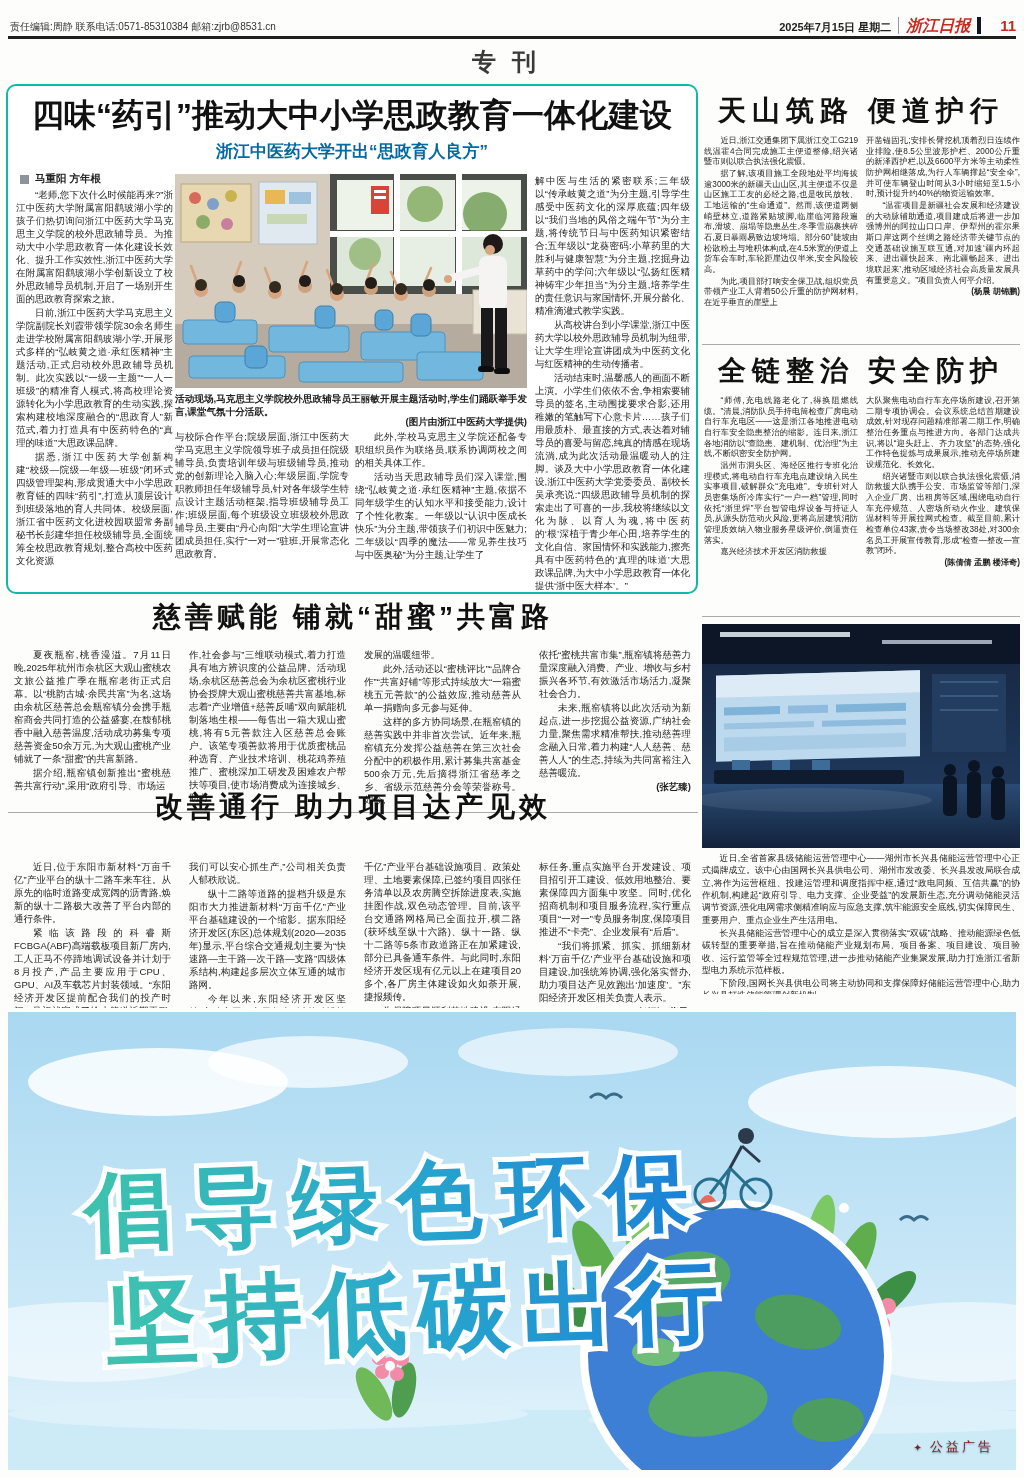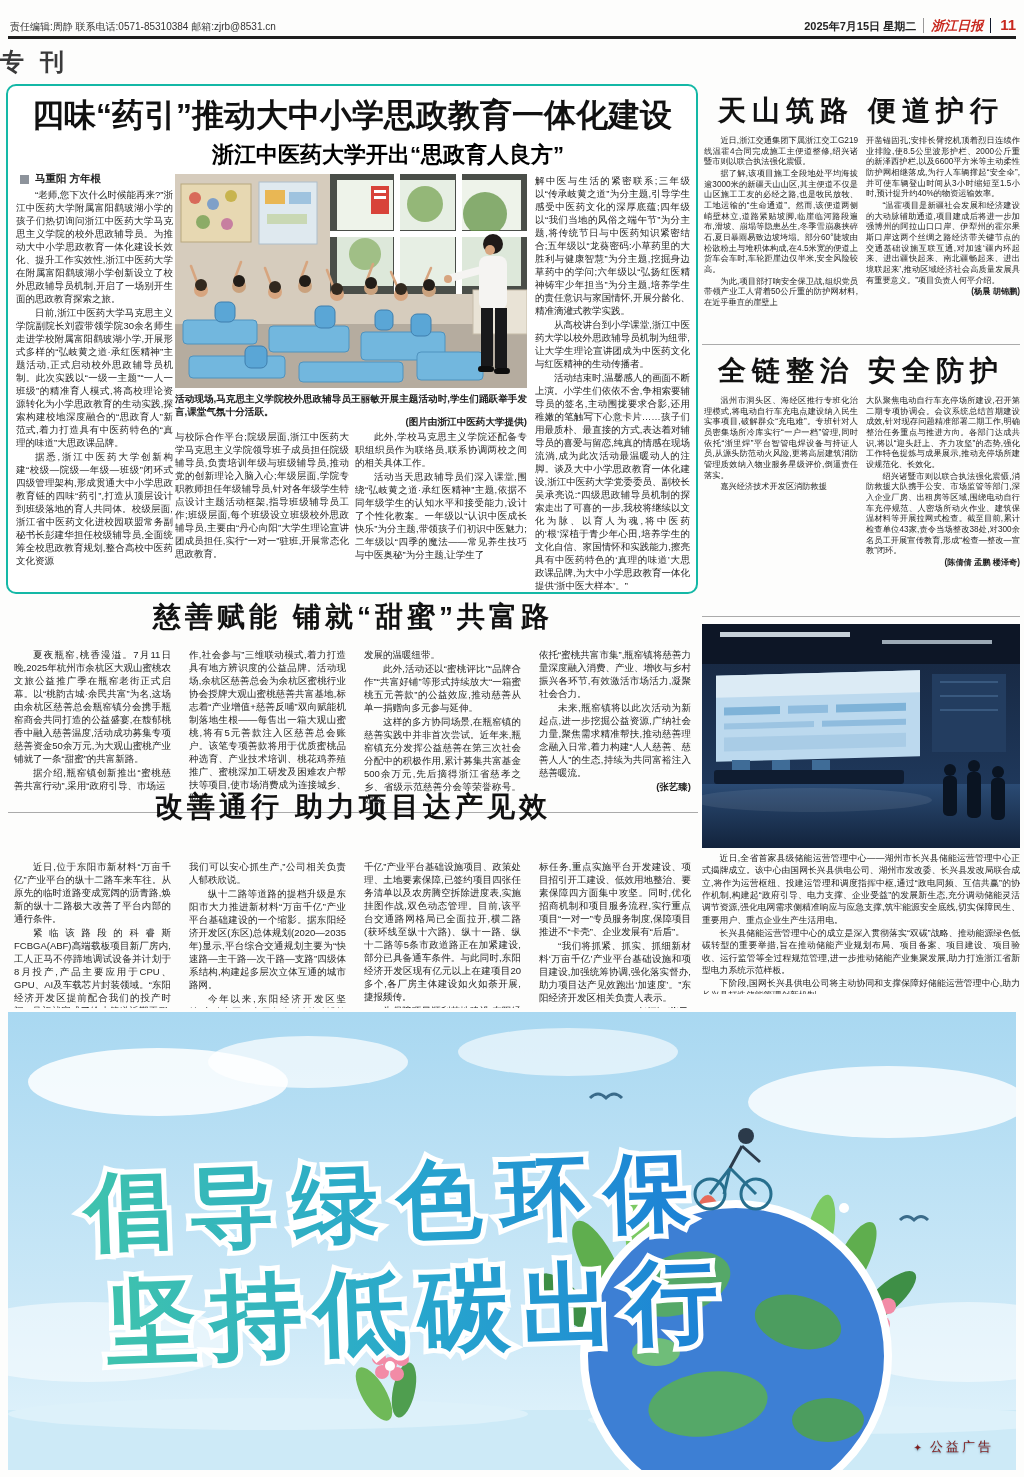--- a/index.html
+++ b/index.html
@@ -7,34 +7,34 @@
        font-family:"Liberation Sans",sans-serif;color:#1a1a1a;overflow:hidden;}
   .abs{position:absolute;}
   p{margin:0 0 1px 0;text-indent:2em;}
   .cont p:first-child{text-indent:0;}
   .body-text{font-size:9.5px;line-height:1.37;text-align:justify;color:#1f1f1f;overflow:hidden;}
   .small-body{font-size:8.2px;line-height:1.3;text-align:justify;color:#1f1f1f;overflow:hidden;}
   .credit{text-align:right;text-indent:0;font-weight:700;}
   
   .hdr-left{left:10px;top:20px;font-size:10px;color:#333;}
   .hdr-right{right:8px;top:16px;font-size:11px;color:#222;font-weight:700;}
-  .hdr-right .paper{color:#c8281e;font-size:13px;font-weight:900;font-style:italic;
-      font-family:"Liberation Serif",serif;padding:0 7px;margin:0 9px 0 7px;
-      border-left:1px solid #999;border-right:1px solid #0f172a;}
+  .hdr-right .paper{color:#c8281e;font-size:16px;font-weight:900;font-style:italic;
+      font-family:"Liberation Serif",serif;padding:0 7px;margin:0 19px 0 7px;
+      border-left:1px solid #999;border-right:4px solid #0f172a;}
   .hdr-right .pagenum{color:#c8281e;font-size:15px;font-weight:900;}
   .top-rule{left:8px;top:36px;width:1008px;height:3px;background:#1f1f1f;}
-  .section-title{left:0;top:46px;width:1024px;font-size:24px;
+  .section-title{left:0;top:46px;width:1024px;text-align:center;font-size:24px;
       letter-spacing:16px;color:#3a3a3a;font-weight:600;}
   
   .red-box{left:6px;top:84px;width:688px;height:506px;border:2px solid #14b8a6;
       border-radius:10px;background:#fff;}
   .feat-headline{left:0;top:8px;width:100%;text-align:center;font-size:32px;
       font-weight:900;color:#111;}
-  .feat-subhead{left:0;top:54px;width:100%;text-align:center;font-size:22px;
-      font-weight:700;color:#000000;padding-left:36px;}
+  .feat-subhead{left:0;top:54px;width:100%;text-align:center;font-size:17px;
+      font-weight:700;color:#0369a1;}
   .byline{left:12px;top:86px;font-size:10.5px;font-weight:700;color:#222;}
   .byline .marker{display:inline-block;width:9px;height:9px;background:#8d939b;
       margin-right:6px;vertical-align:middle;}
   .photo-frame{overflow:hidden;background:#c9c2b5;}
   .photo-caption{font-size:9.6px;font-weight:700;line-height:1.4;text-align:justify;color:#222;}
   .photo-caption .cap-credit{position:absolute;right:0;bottom:0;background:#fff;
       padding-left:6px;font-weight:700;}
   
   .side-title{width:322px;text-align:center;font-size:28px;font-weight:800;
       letter-spacing:6px;color:#111;}
@@ -186,20 +186,21 @@
   </div>
 <div class="abs small-body cont" style="left:866px;top:136px;width:154px;height:204px;">
 <p>开凿锚固孔;安排长臂挖机顶着烈日连续作业排险,使8.5公里波形护栏、2000公斤重的新泽西护栏,以及6600平方米等主动柔性防护网相继落成,为行人车辆撑起“安全伞”,并可使车辆登山时间从3小时缩短至1.5小时,预计提升约40%的物资运输效率。</p>
     <p>“温霍项目是新疆社会发展和经济建设的大动脉辅助通道,项目建成后将进一步加强博州的阿拉山口口岸、伊犁州的霍尔果斯口岸这两个丝绸之路经济带关键节点的交通基础设施互联互通,对加速‘疆内环起来、进出疆快起来、南北疆畅起来、进出境联起来’,推动区域经济社会高质量发展具有重要意义。”项目负责人何平介绍。</p>
     <p class="credit">(杨晨 胡锦鹏)</p>
   </div>
 <div class="abs divider" style="left:702px;top:344px;width:318px;"></div>
 
 <div class="abs side-title" style="left:700px;top:352px;">全链整治 安全防护</div>
 <div class="abs small-body" style="left:704px;top:396px;width:154px;height:216px;">
+    <p>“师傅,充电线路老化了,得换阻燃线缆。”清晨,消防队员手持电筒检查厂房电动自行车充电区——这是浙江各地推进电动自行车安全隐患整治的缩影。连日来,浙江各地消防以“查隐患、建机制、优治理”为主线,不断织密安全防护网。</p>
     <p>温州市洞头区、海经区推行专班化治理模式,将电动自行车充电点建设纳入民生实事项目,破解群众“充电难”。专班针对人员密集场所冷库实行“一户一档”管理,同时依托“浙里焊”平台智管电焊设备与持证人员,从源头防范动火风险,更将高层建筑消防管理质效纳入物业服务星级评价,倒逼责任落实。</p>
     <p>嘉兴经济技术开发区消防救援</p>
   </div>
 <div class="abs small-body cont" style="left:866px;top:396px;width:154px;height:216px;">
 <p>大队聚焦电动自行车充停场所建设,召开第二期专项协调会。会议系统总结首期建设成效,针对现存问题精准部署二期工作,明确整治任务重点与推进方向。各部门达成共识,将以“迎头赶上、齐力攻坚”的态势,强化工作特色提炼与成果展示,推动充停场所建设规范化、长效化。</p>
     <p>绍兴诸暨市则以联合执法强化震慑,消防救援大队携手公安、市场监管等部门,深入企业厂房、出租房等区域,围绕电动自行车充停规范、人密场所动火作业、建筑保温材料等开展拉网式检查。截至目前,累计检查单位43家,责令当场整改38处,对300余名员工开展宣传教育,形成“检查—整改—宣教”闭环。</p>
     <p class="credit">(陈倩倩 孟鹏 楼泽奇)</p>
   </div>
 <div class="abs divider" style="left:702px;top:616px;width:318px;"></div>
 

